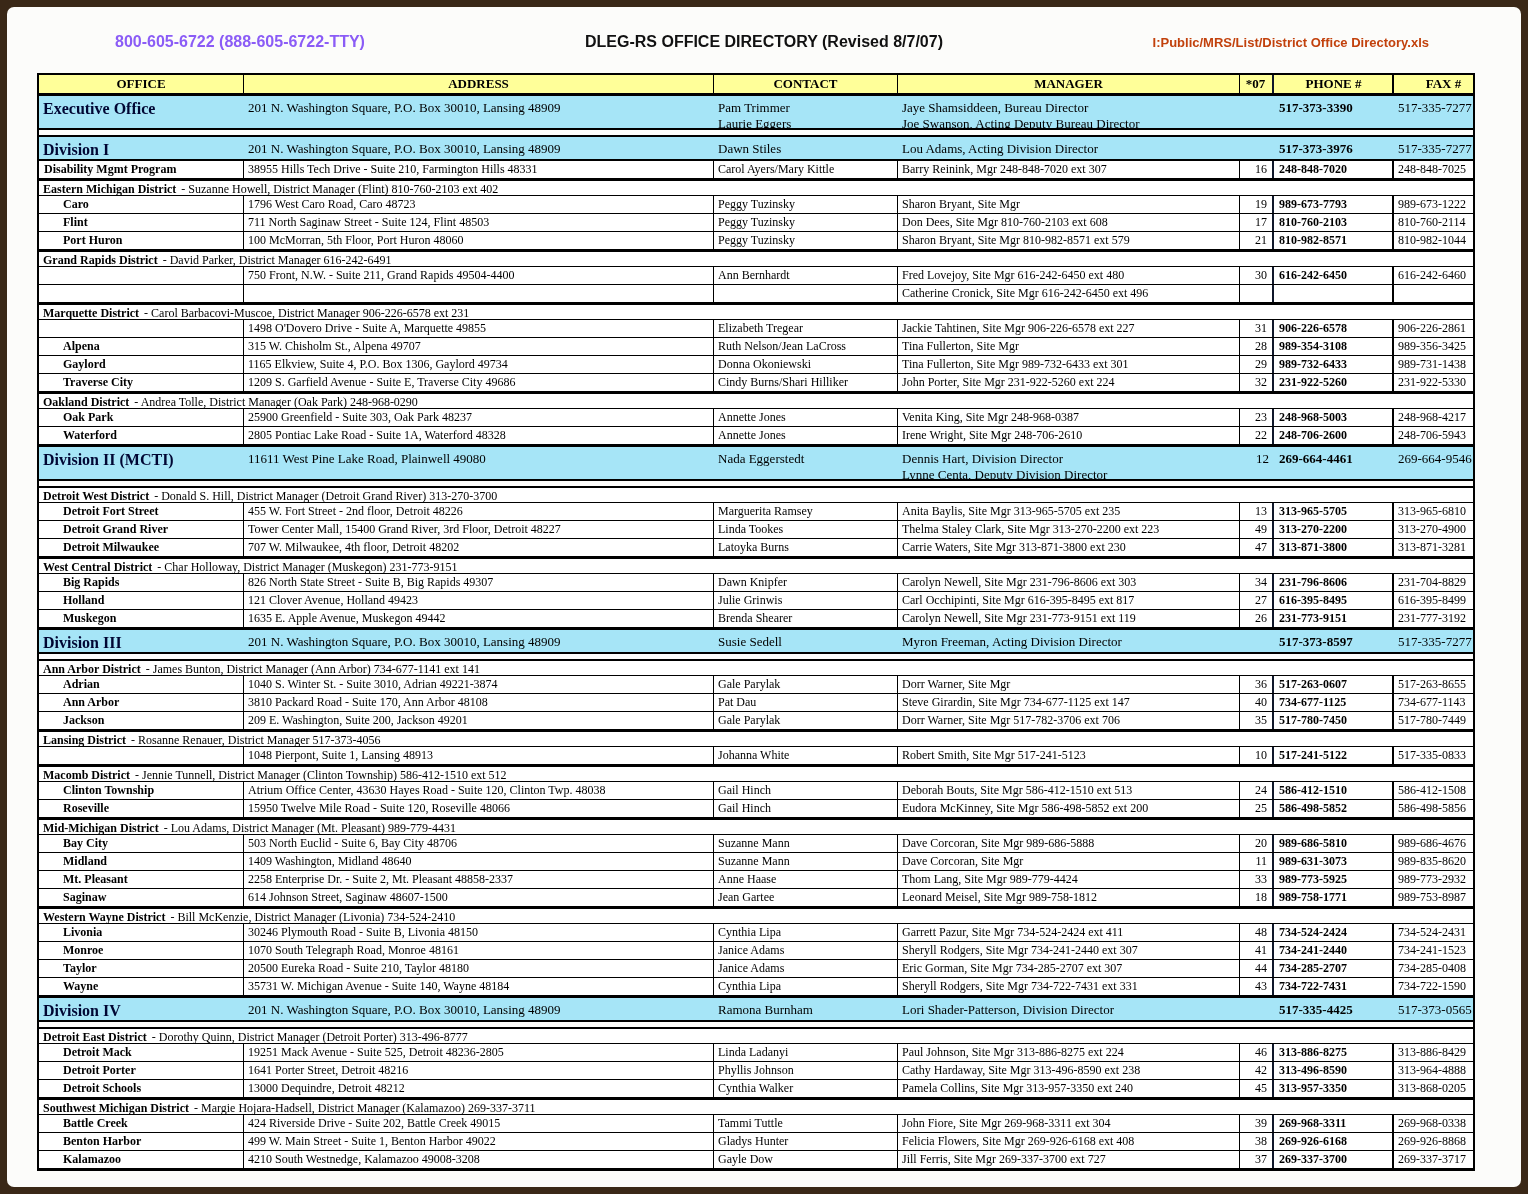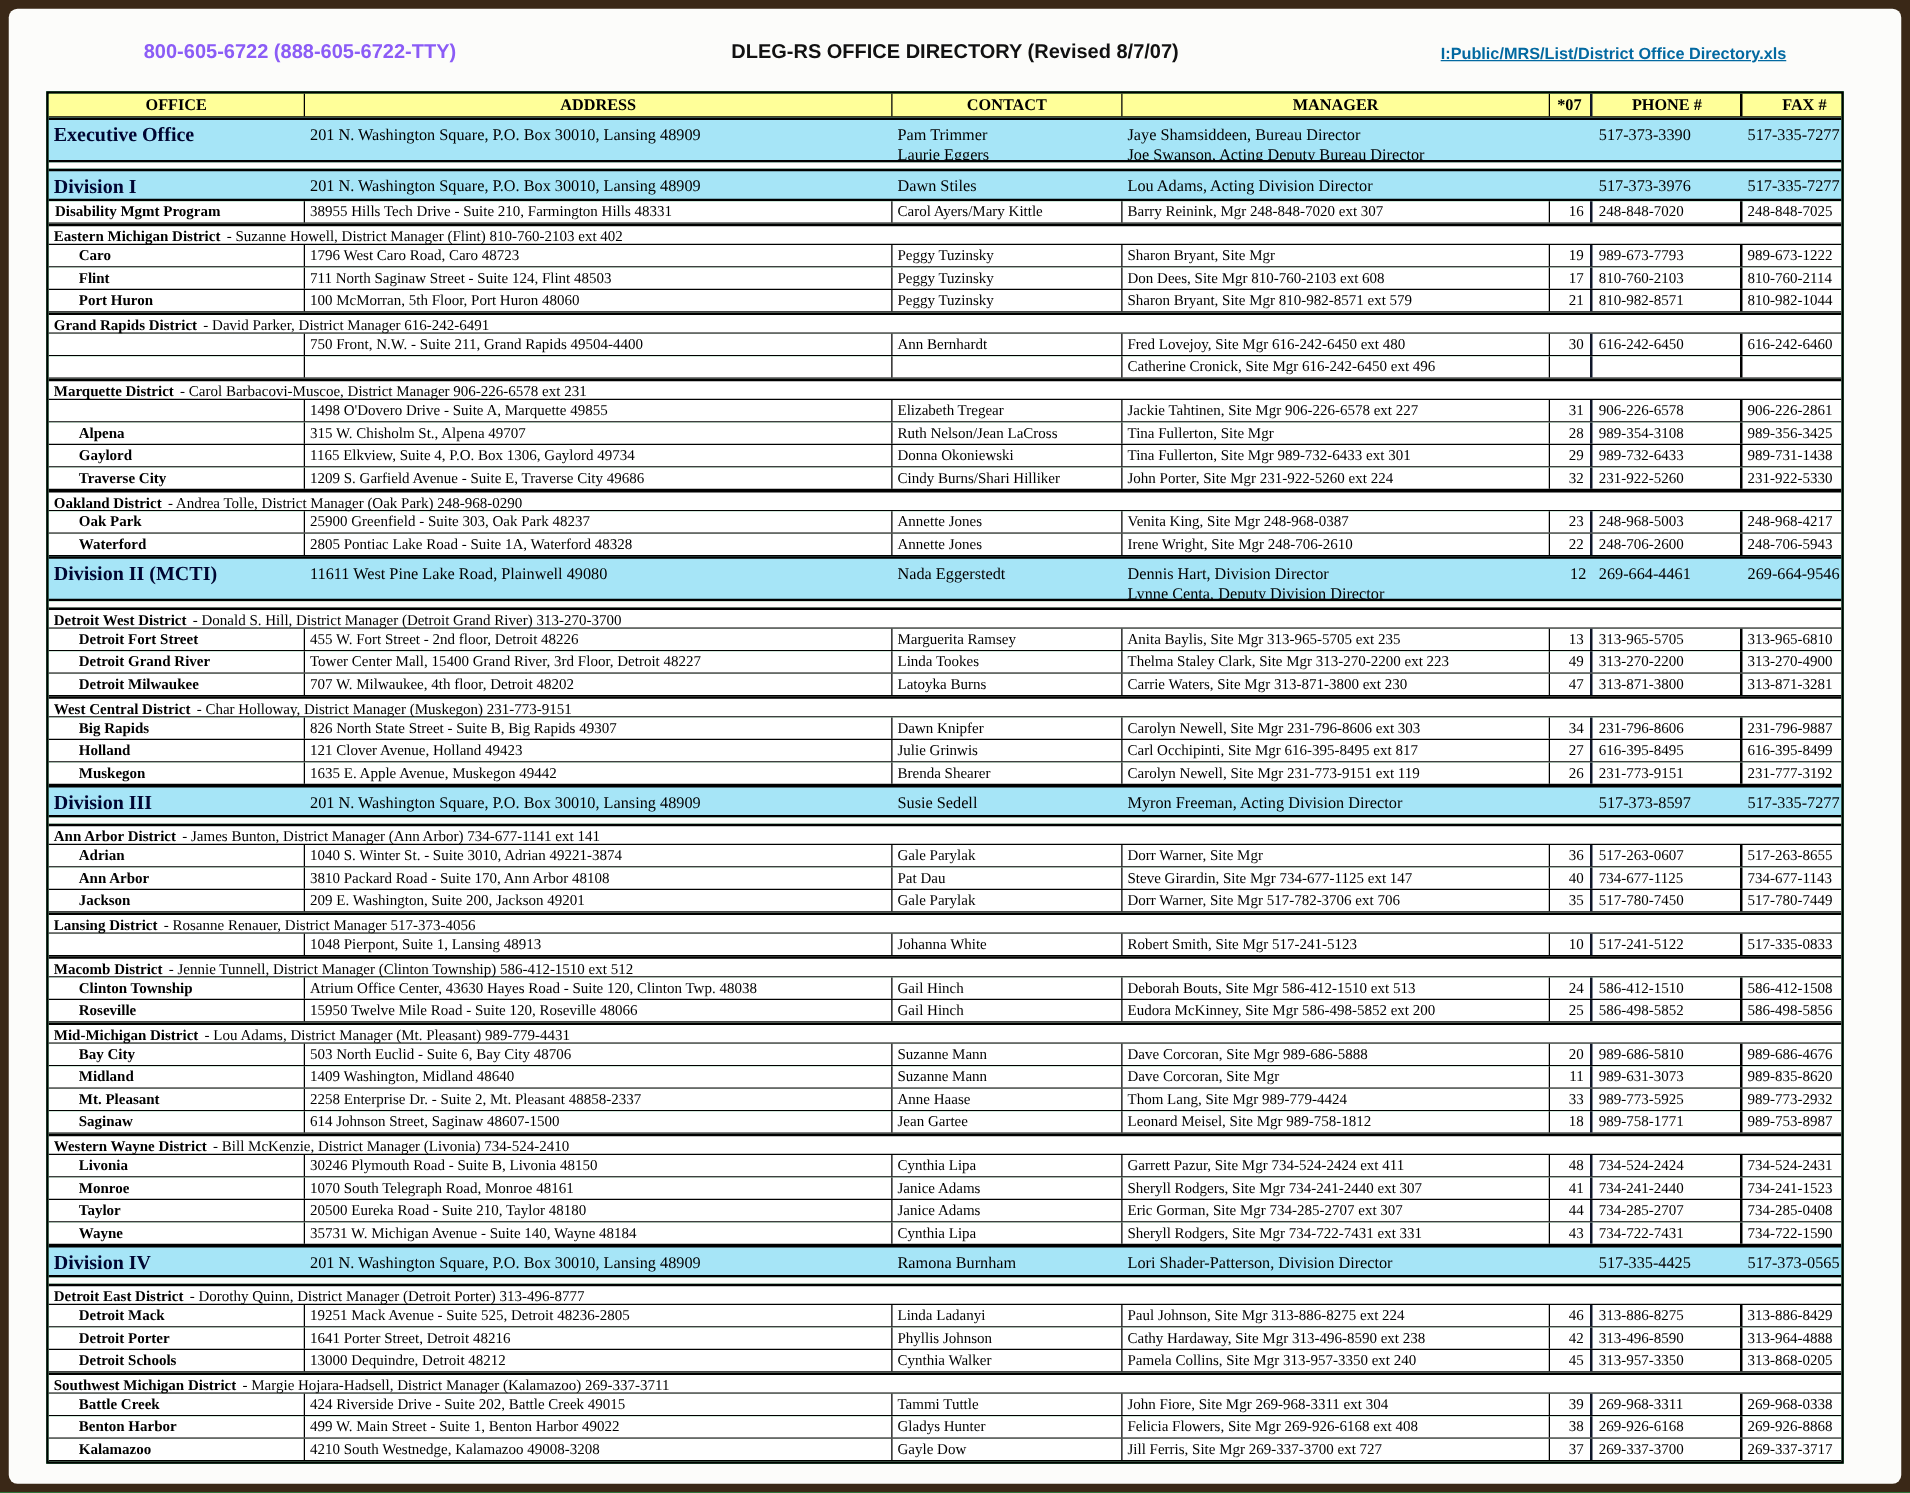--- a/index.html
+++ b/index.html
@@ -14,40 +14,40 @@
   .tty {
     position: absolute; left: 108px; top: 26px;
     font: bold 16px "Liberation Sans", sans-serif; color: #8b5cf6;
   }
   .doctitle {
     position: absolute; left: 0; right: 0; top: 26px; text-align: center;
     font: bold 16px "Liberation Sans", sans-serif; color: #111;
   }
   .filepath {
     position: absolute; right: 92px; top: 28px;
-    font: bold 13px "Liberation Sans", sans-serif; color: #0369a1; text-decoration: underline;
+    font: bold 13px "Liberation Sans", sans-serif; color: #c2410c;
   }
   
   .dtable {
     position: absolute; left: 30px; top: 66px; width: 1438px;
     border: 2px solid #000; background: #22c55e;
   }
   .row {
     display: grid;
     grid-template-columns: 205px 470px 184px 342px 34px 120px 99px;
     border-bottom: 1px solid #000; background: #fff;
   }
   .row > .c {
     border-right: 1px solid #000; padding: 1px 4px 0 4px;
     font-size: 12px; line-height: 15px; color: #000;
     white-space: nowrap; overflow: hidden;
   }
   .row > .c:last-child { border-right: none; }
   .row > .c.s07-c   { border-right: 2px solid #0f172a; text-align: right; padding-right: 5px; }
-  .row > .c.phone-c { border-right: 2px solid #000; font-weight: normal; padding-left: 5px; }
+  .row > .c.phone-c { border-right: 2px solid #000; font-weight: bold; padding-left: 5px; }
   
   .row.head { height: 19px; background: #FFFF99; }
   .row.head .c { font-weight: bold; text-align: center; font-size: 13px; line-height: 16px; padding-top: 1px; }
   
   .row.office { height: 18px; }
   .office .oname { font-weight: bold; padding-left: 20px; }
   .office .oname.noindent { padding-left: 1px; }
   
   .row.district {
     display: block; height: 17px; border-top: 2px solid #000;
@@ -312,21 +312,21 @@
         <div class="row district">
     <span class="dname">West Central District</span><span class="ddetail">- Char Holloway, District Manager (Muskegon) 231-773-9151</span>
   </div>
         <div class="row office">
     <div class="c"><span class="oname">Big Rapids</span></div>
     <div class="c addr-c">826 North State Street - Suite B, Big Rapids  49307</div>
     <div class="c contact-c">Dawn Knipfer</div>
     <div class="c mgr-c">Carolyn Newell, Site Mgr 231-796-8606 ext 303</div>
     <div class="c s07-c">34</div>
     <div class="c phone-c">231-796-8606</div>
-    <div class="c fax-c">231-796-9887</div>
+    <div class="c fax-c">231-704-8829</div>
   </div>
         <div class="row office">
     <div class="c"><span class="oname">Holland</span></div>
     <div class="c addr-c">121 Clover Avenue, Holland  49423</div>
     <div class="c contact-c">Julie Grinwis</div>
     <div class="c mgr-c">Carl Occhipinti, Site Mgr 616-395-8495 ext 817</div>
     <div class="c s07-c">27</div>
     <div class="c phone-c">616-395-8495</div>
     <div class="c fax-c">616-395-8499</div>
   </div>

